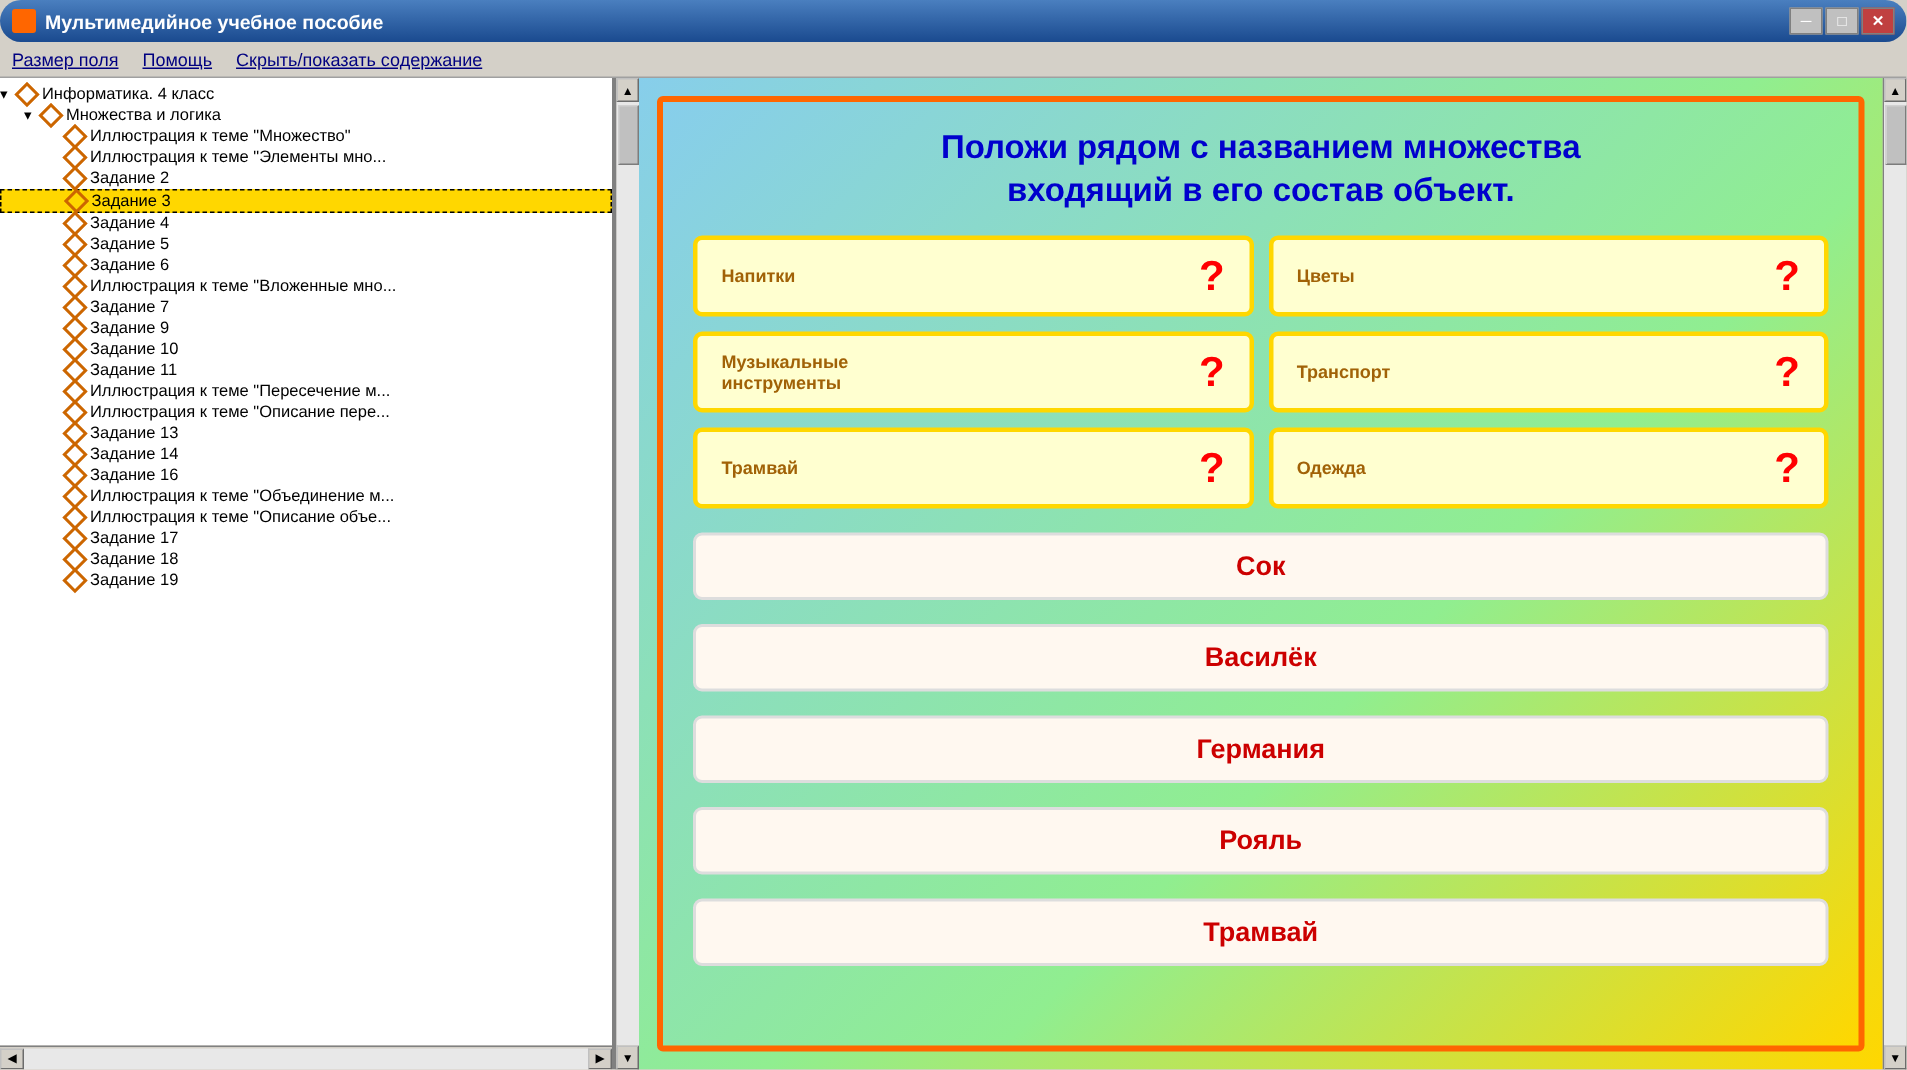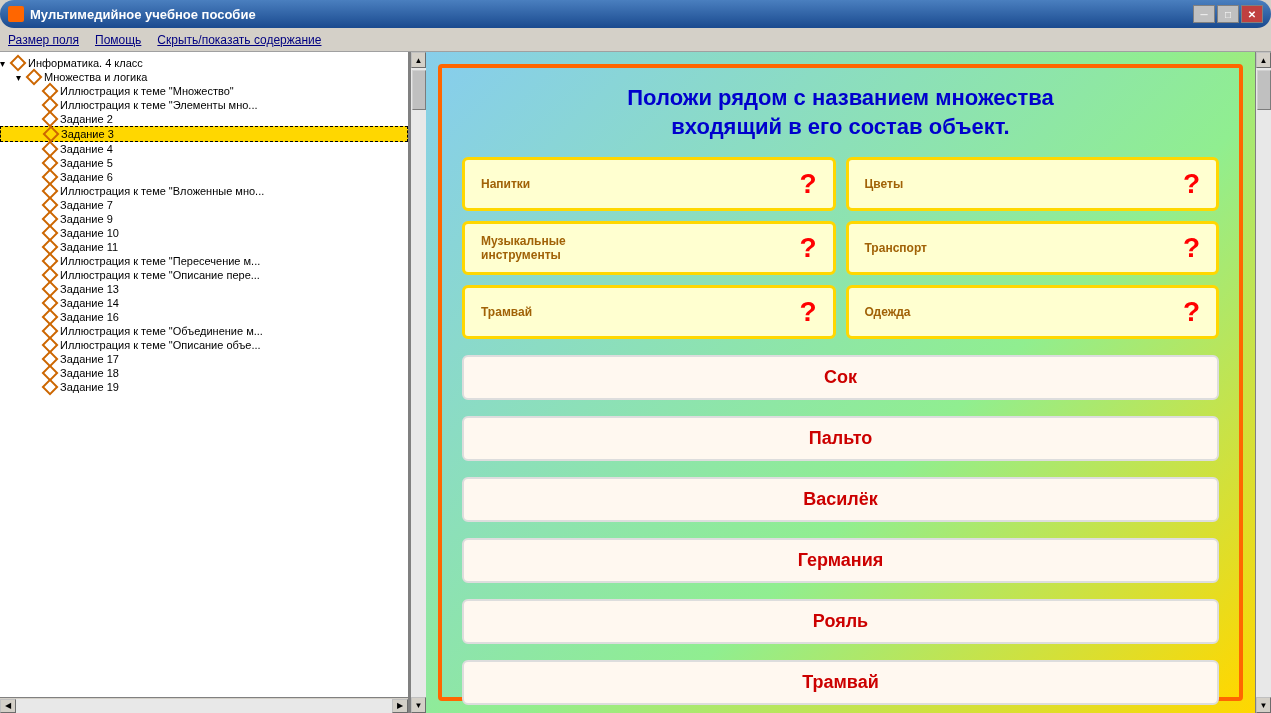--- a/index.html
+++ b/index.html
@@ -420,21 +420,20 @@
           <div class="category-card">
             <span class="category-name">Одежда</span>
             <span class="question-mark">?</span>
           </div>
         </div>
 
       </div>
 
       <div class="answers-row">
         <div class="answer-card">Сок</div>
-        <div class="answer-card">Пальто</div>
         <div class="answer-card">Василёк</div>
       </div>
 
       <div class="answers-row">
         <div class="answer-card">Германия</div>
         <div class="answer-card">Рояль</div>
         <div class="answer-card">Трамвай</div>
       </div>
 
     </div>

